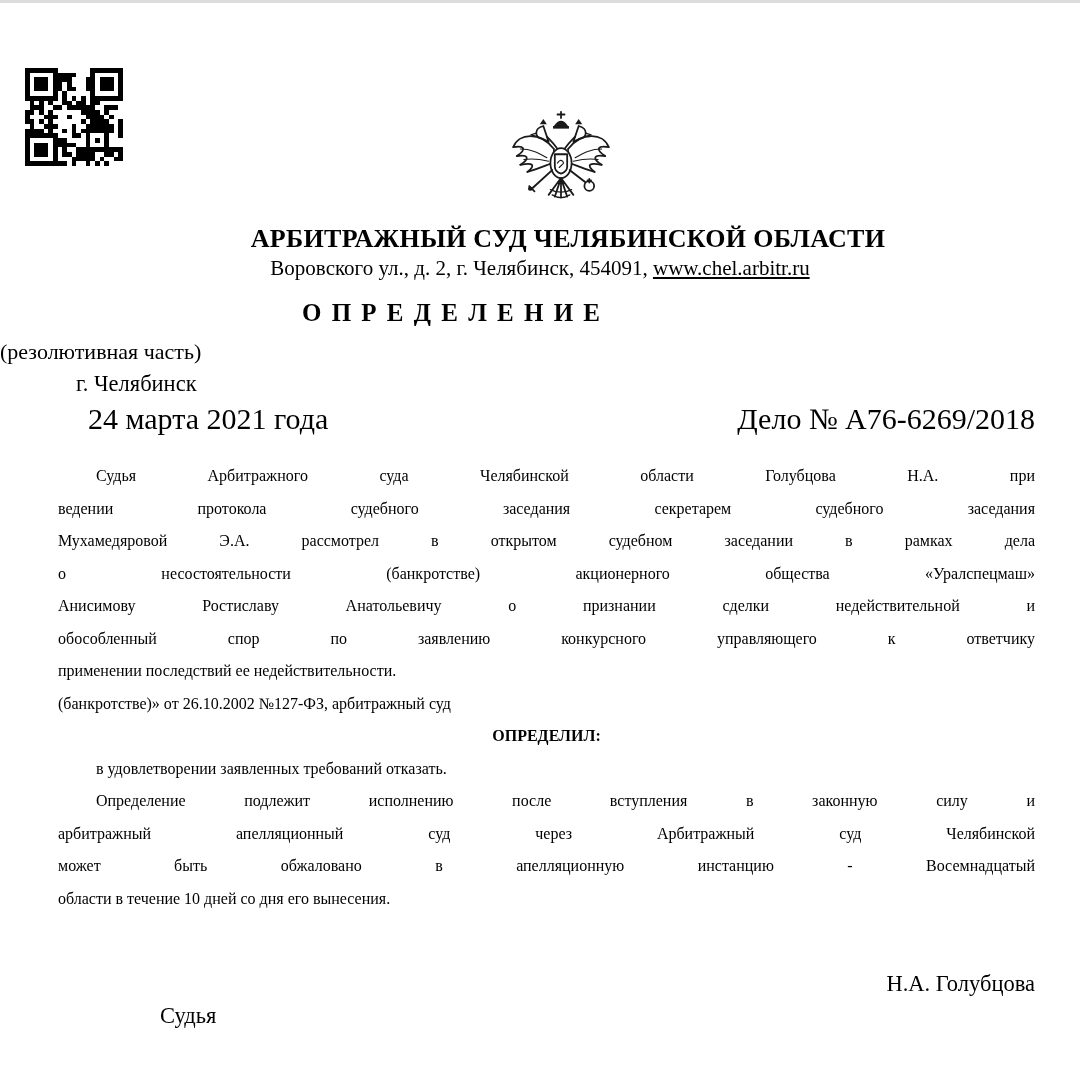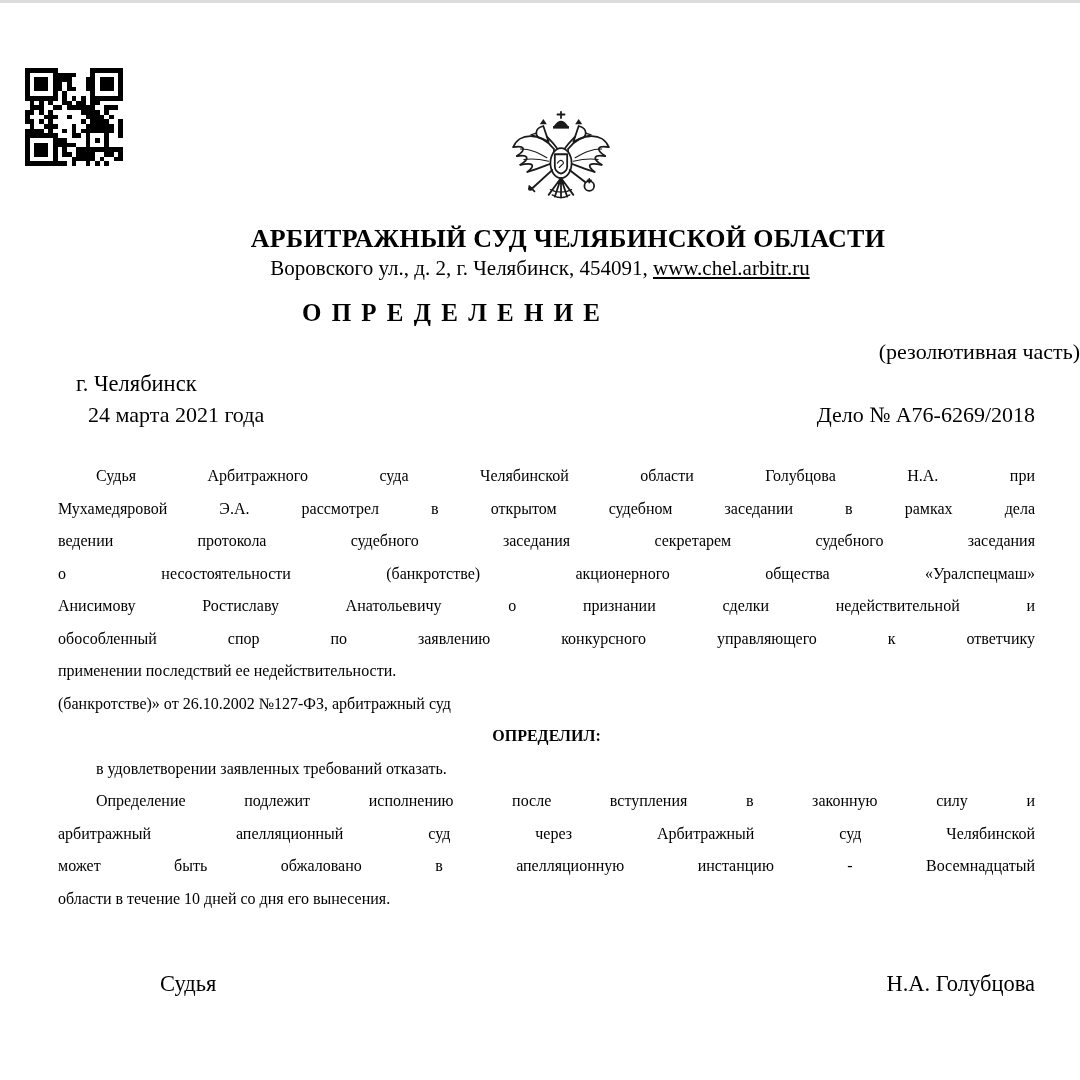--- a/index.html
+++ b/index.html
@@ -10,34 +10,34 @@
   }
   .top-edge{position:absolute;top:0;left:0;width:1080px;height:3px;background:#dcdcdc;}
   .qr{position:absolute;left:25px;top:68px;width:98px;height:98px;}
   .emblem{position:absolute;left:508px;top:110px;width:106px;height:115px;}
   .court-name{position:absolute;top:224px;left:0;width:1080px;text-align:center;
     font-size:26px;font-weight:bold;letter-spacing:0.3px;padding-left:28px;}
   .address-line{position:absolute;top:256px;left:0;width:1080px;text-align:center;font-size:21px;}
   .address-line a{color:#000000;text-decoration:underline;}
   .doc-title{position:absolute;top:299px;left:0;width:904px;text-align:center;
     font-size:25px;font-weight:bold;letter-spacing:2px;}
-  .doc-subtitle{position:absolute;top:339px;left:0;width:1080px;text-align:right;font-size:22px;}
+  .doc-subtitle{position:absolute;top:339px;left:0;width:1080px;text-align:left;font-size:22px;}
   .meta-city{position:absolute;top:371px;left:76px;font-size:22.5px;}
   .meta-row{position:absolute;top:402px;left:58px;width:977px;display:flex;
-    justify-content:space-between;font-size:22px;}
+    justify-content:space-between;font-size:30px;}
   .meta-row .date{padding-left:30px;}
   .doc-body{position:absolute;top:460px;left:58px;width:977px;
     font-size:16px;line-height:32.5px;}
   .line{text-align:justify;text-align-last:justify;white-space:normal;}
   .line.last{text-align-last:left;}
   .line.indent{text-indent:38px;}
   .body-heading{text-align:center;font-weight:bold;}
   .signature-row{position:absolute;top:968px;left:58px;width:977px;display:flex;
     justify-content:space-between;font-size:22.5px;line-height:32.5px;}
-  .signature-row .role{padding-left:102px;}
+  .signature-row .role{padding-left:102px;margin-top:32px;}
   svg{display:block;}
 </style>
 </head>
 <body>
 
 <div class="top-edge"></div>
 
 <div class="qr">
   <svg id="qr-svg" width="98" height="98" viewBox="0 0 21 21" shape-rendering="crispEdges">
       <rect x="0" y="0" width="1" height="1" fill="#000"></rect>
@@ -355,22 +355,22 @@
 <div class="doc-subtitle">(резолютивная часть)</div>
 
 <div class="meta-city">г. Челябинск</div>
 <div class="meta-row">
   <span class="date">24 марта 2021 года</span>
   <span class="case">Дело № А76-6269/2018</span>
 </div>
 
 <div class="doc-body">
     <div class="line indent">Судья Арбитражного суда Челябинской области Голубцова Н.А. при</div>
+    <div class="line">ведении протокола судебного заседания секретарем судебного заседания</div>
     <div class="line">Мухамедяровой Э.А. рассмотрел в открытом судебном заседании в рамках дела</div>
-    <div class="line">ведении протокола судебного заседания секретарем судебного заседания</div>
     <div class="line">о несостоятельности (банкротстве) акционерного общества «Уралспецмаш»</div>
     <div class="line">Анисимову Ростиславу Анатольевичу о признании сделки недействительной и</div>
     <div class="line">обособленный спор по заявлению конкурсного управляющего к ответчику</div>
     <div class="line last">применении последствий ее недействительности.</div>
     <div class="line last">(банкротстве)» от 26.10.2002 №127-ФЗ, арбитражный суд</div>
     <div class="body-heading">ОПРЕДЕЛИЛ:</div>
     <div class="line indent last">в удовлетворении заявленных требований отказать.</div>
     <div class="line indent">Определение подлежит исполнению после вступления в законную силу и</div>
     <div class="line">арбитражный апелляционный суд через Арбитражный суд Челябинской</div>
     <div class="line">может быть обжаловано в апелляционную инстанцию - Восемнадцатый</div>

